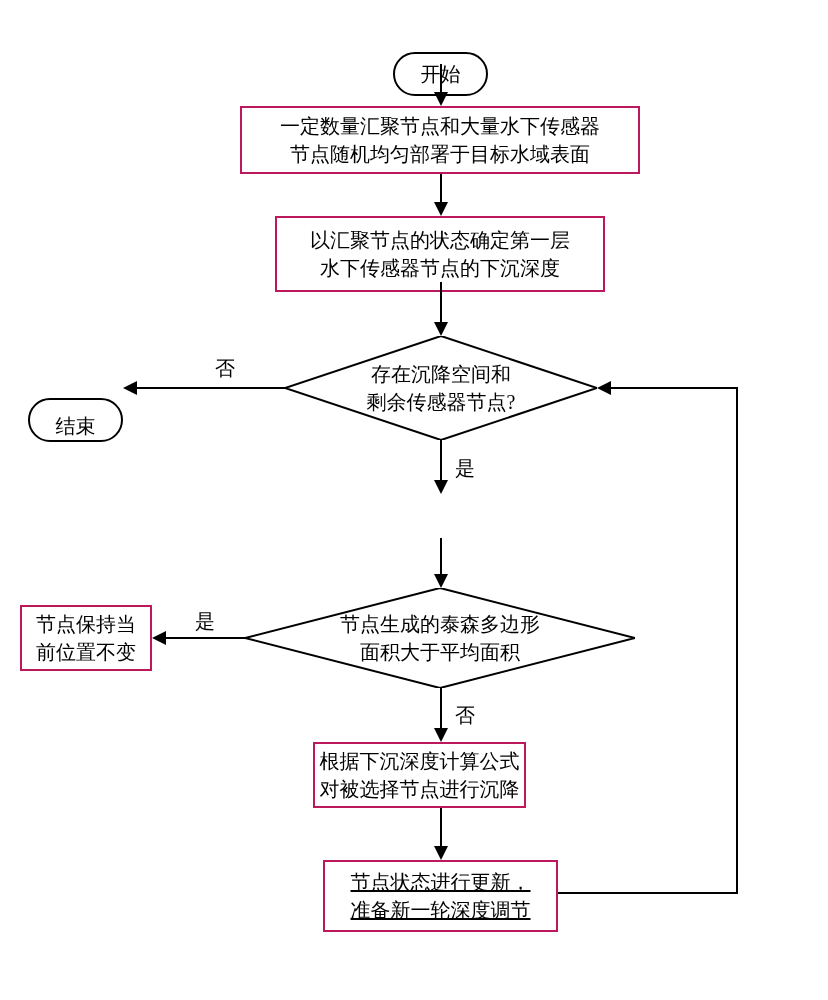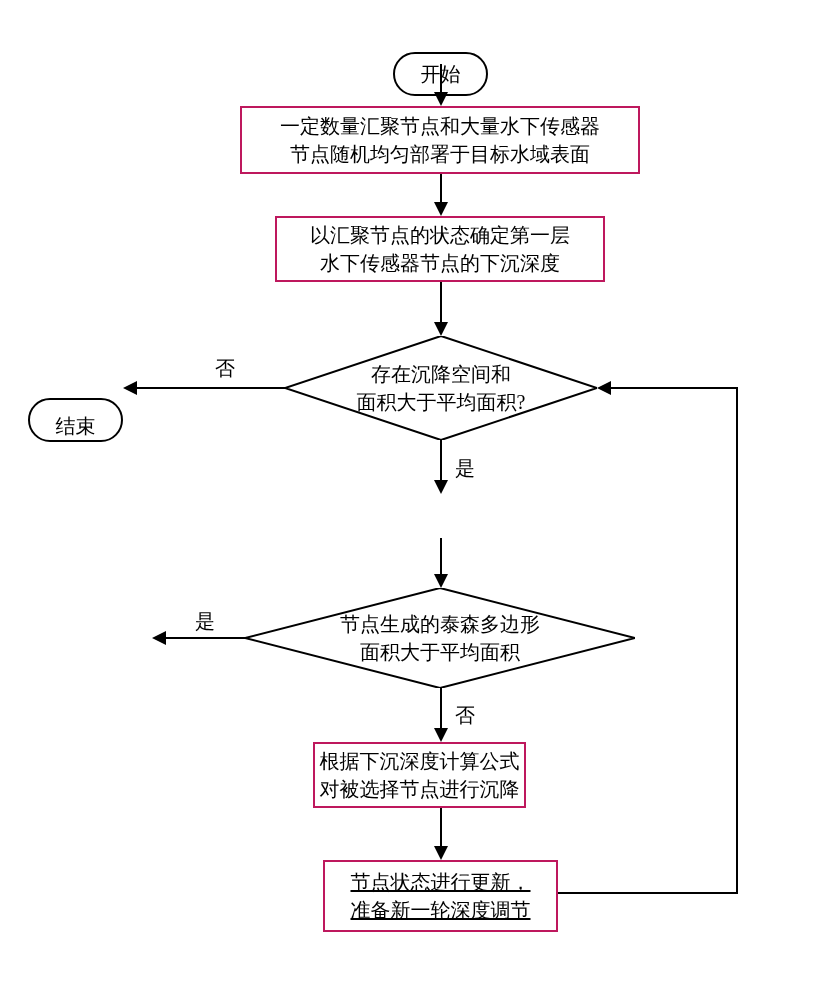--- a/index.html
+++ b/index.html
@@ -109,35 +109,35 @@
   <div class="arrow-head arrow-down" style="left:414px;top:72px;"></div>
 
   <div class="process" style="left:220px;top:86px;width:400px;height:68px;white-space:pre-line;">
     <span>一定数量汇聚节点和大量水下传感器
 节点随机均匀部署于目标水域表面</span>
   </div>
 
   <div class="arrow-line" style="left:420px;top:154px;width:2px;height:30px;"></div>
   <div class="arrow-head arrow-down" style="left:414px;top:182px;"></div>
 
-  <div class="process" style="left:255px;top:196px;width:330px;height:66px;white-space:pre-line;">
+  <div class="process" style="left:255px;top:196px;width:330px;height:76px;white-space:pre-line;">
     <span>以汇聚节点的状态确定第一层
 水下传感器节点的下沉深度</span>
   </div>
 
   <div class="arrow-line" style="left:420px;top:262px;width:2px;height:42px;"></div>
   <div class="arrow-head arrow-down" style="left:414px;top:302px;"></div>
 
   <div class="decision" style="left:265px;top:316px;width:312px;height:104px;">
     <svg width="312" height="104" viewBox="0 0 312 104">
       <polygon points="156,0 312,52 156,104 0,52" fill="#fff" stroke="#000" stroke-width="2"></polygon>
     </svg>
     <div class="decision-text" style="white-space:pre-line;">
       <span>存在沉降空间和
-面积大于平均面积?</span>
+剩余传感器节点?</span>
     </div>
   </div>
 
   <div class="label" style="left:195px;top:335px;">否</div>
 
   <div class="arrow-line" style="left:117px;top:367px;width:148px;height:2px;"></div>
   <div class="arrow-head arrow-left" style="left:103px;top:361px;"></div>
 
   <div class="terminal" style="left:8px;top:346px;width:95px;height:44px;align-items:flex-end;">
     <span>结束</span>
@@ -160,20 +160,24 @@
       <span>节点生成的泰森多边形
 面积大于平均面积</span>
     </div>
   </div>
 
   <div class="label" style="left:175px;top:588px;">是</div>
 
   <div class="arrow-line" style="left:146px;top:617px;width:79px;height:2px;"></div>
   <div class="arrow-head arrow-left" style="left:132px;top:611px;"></div>
 
+  <div class="process" style="left:0px;top:585px;width:132px;height:66px;white-space:pre-line;">
+    <span>节点保持当
+前位置不变</span>
+  </div>
 
   <div class="label" style="left:435px;top:682px;">否</div>
 
   <div class="arrow-line" style="left:420px;top:668px;width:2px;height:42px;"></div>
   <div class="arrow-head arrow-down" style="left:414px;top:708px;"></div>
 
   <div class="process" style="left:293px;top:722px;width:213px;height:66px;white-space:pre-line;">
     <span>根据下沉深度计算公式
 对被选择节点进行沉降</span>
   </div>

